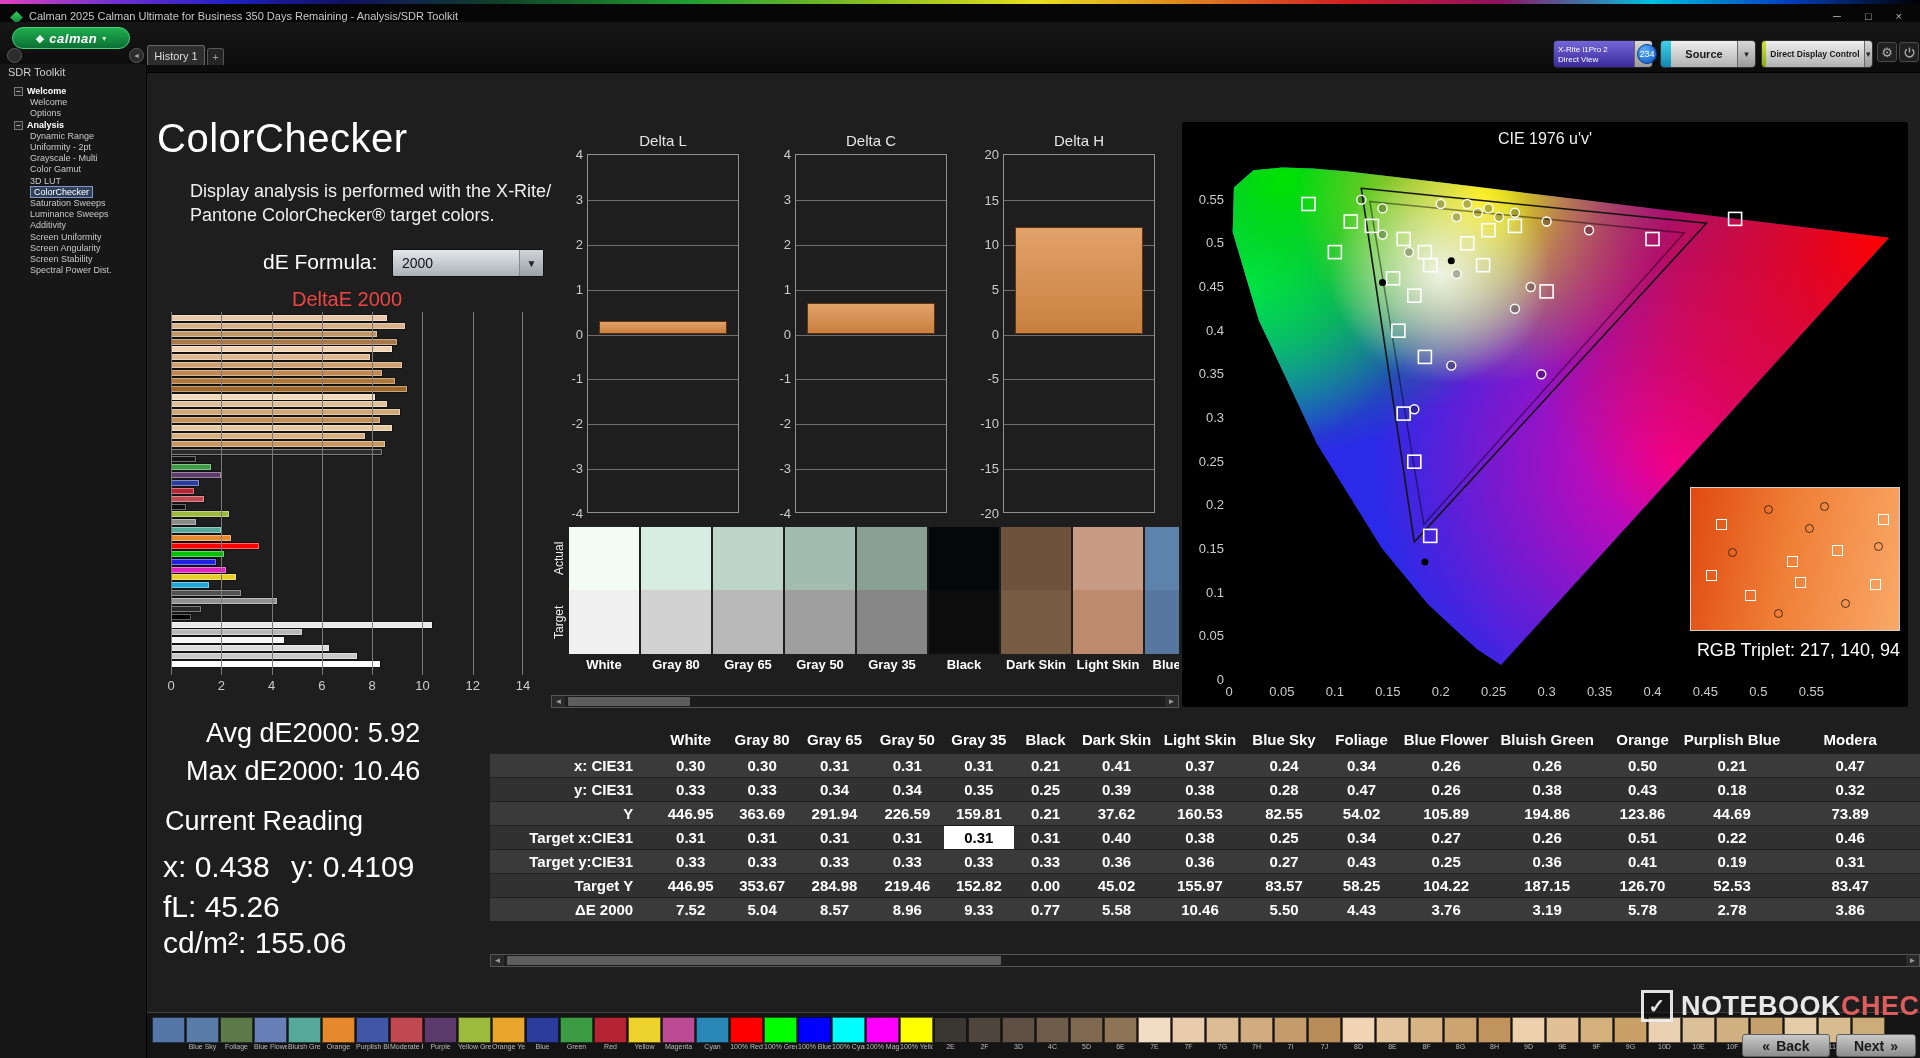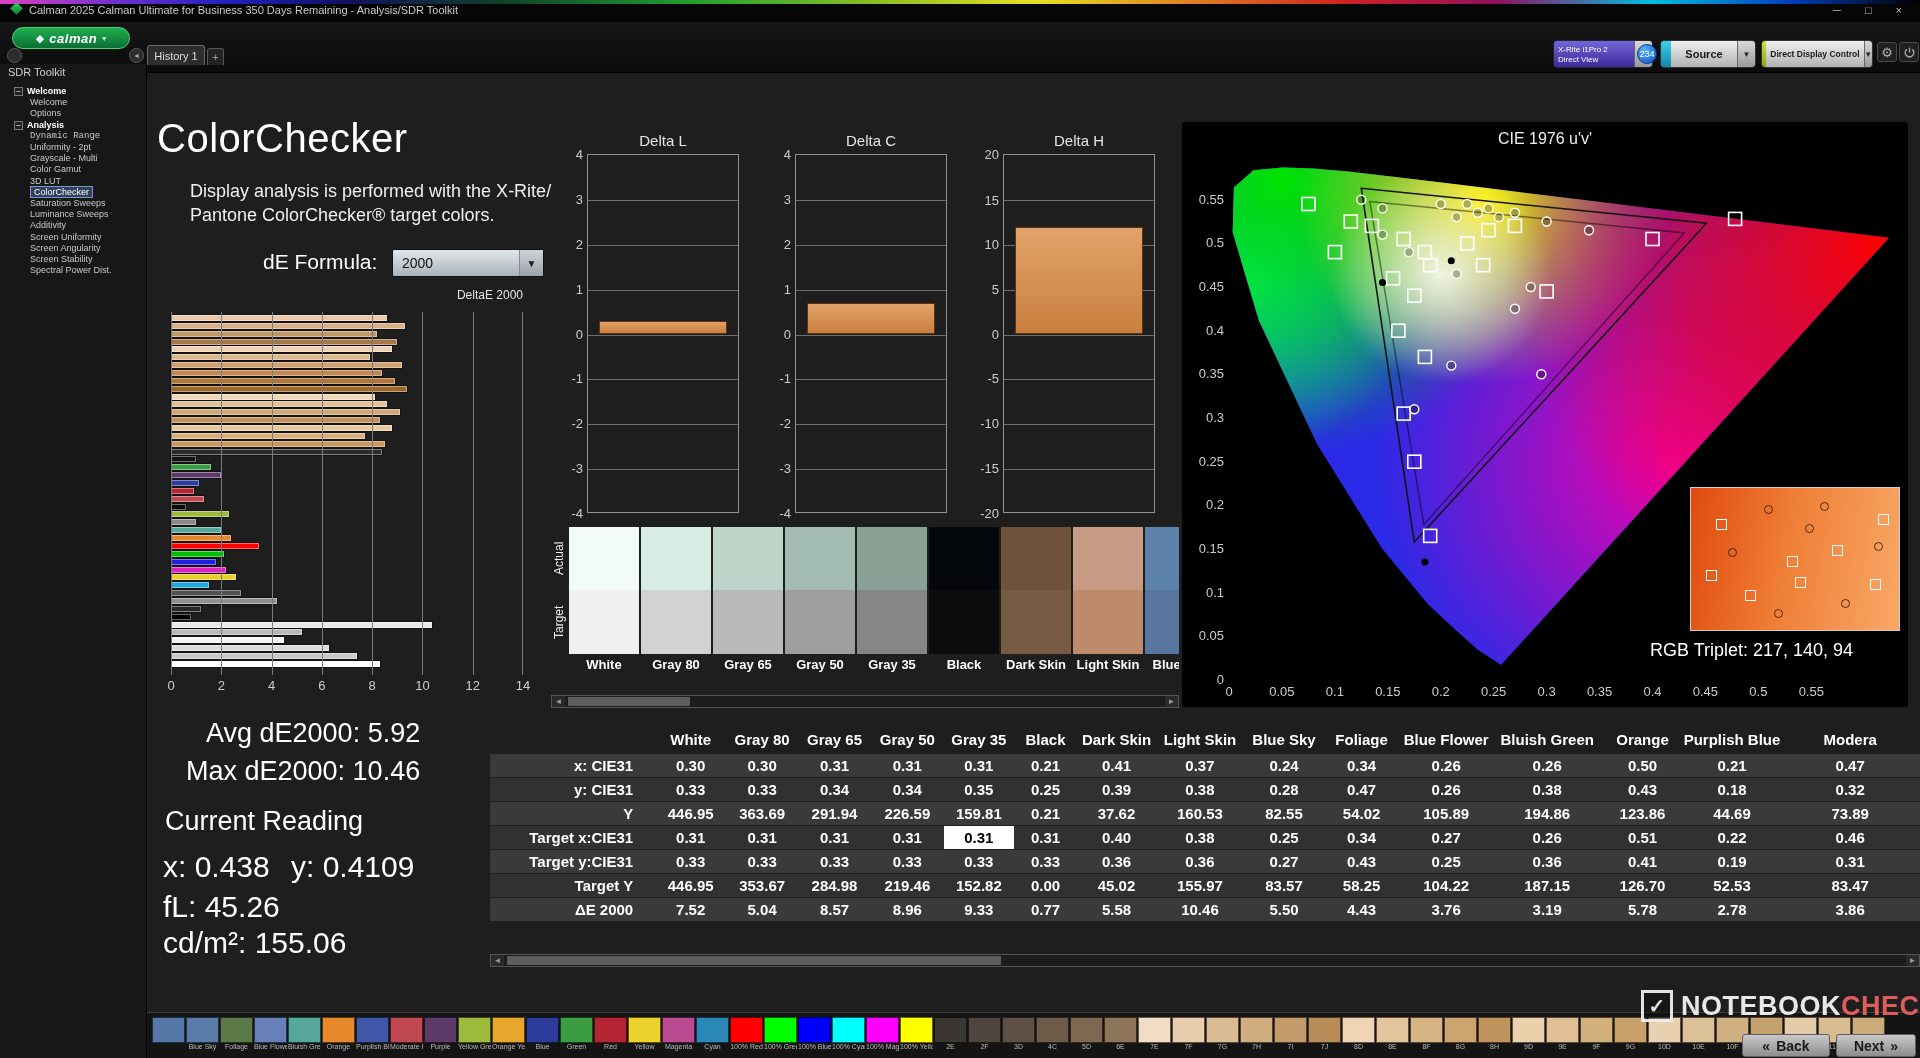--- a/index.html
+++ b/index.html
@@ -2,21 +2,21 @@
 <html><head>
 <meta charset="utf-8">
 <style>
 *{margin:0;padding:0;box-sizing:border-box}
 html,body{width:1920px;height:1058px;overflow:hidden}
 body{background:#1e1e1e;font-family:"Liberation Sans",sans-serif;position:relative;color:#fff}
 
 
 .rainbow{position:absolute;left:0;top:0;width:1920px;height:4px;
  background:linear-gradient(90deg,#e040c0 0%,#7030d0 6%,#2020c0 12%,#101060 18%,#104028 26%,#20a030 36%,#90c020 46%,#e8e020 54%,#e08020 62%,#d02020 70%,#901060 78%,#00c0e0 86%,#0040c0 93%,#000 100%)}
-.titlebar{position:absolute;left:0;top:4px;width:1920px;height:18px;background:#060606;display:flex;align-items:flex-start;padding:0 10px;gap:8px}
+.titlebar{position:absolute;left:0;top:4px;width:1920px;height:18px;background:#060606;display:flex;align-items:flex-end;padding:0 10px;gap:8px}
 .tb-icon{width:9px;height:9px;background:linear-gradient(135deg,#35d060,#0a8038);transform:rotate(45deg);margin-left:2px}
 .tb-title{font-size:11px;color:#c8c8c8;white-space:nowrap}
 .tb-btns{margin-left:auto;display:flex;gap:24px;font-size:11px;color:#bbb;padding-right:8px}
 .toolbar{position:absolute;left:0;top:22px;width:1920px;height:51px;background:linear-gradient(180deg,#161616,#0b0b0b);border-bottom:1px solid #000}
 .logo{position:absolute;left:12px;top:27px;width:118px;height:22px;border-radius:11px;background:linear-gradient(180deg,#1fae4e,#0b6f34);border:1px solid #47d277;display:flex;align-items:center;justify-content:center;gap:5px;cursor:pointer}
 .logo-diamond{color:#eafff0;font-size:11px;line-height:1}
 .logo-text{color:#fff;font-size:13px;font-weight:700;font-style:italic;letter-spacing:.5px}
 .logo-chev{color:#d0ffd8;font-size:8px}
 .round-btn{position:absolute;width:15px;height:15px;border-radius:50%;background:#2c2c2c;border:1px solid #5a5a5a;color:#aaa;font-size:7px;display:flex;align-items:center;justify-content:center}
 .history-tab{position:absolute;left:147px;top:45px;width:58px;height:20px;background:#2e2e2e;border:1px solid #6a6a6a;border-bottom:none;border-radius:3px 3px 0 0;color:#ddd;font-size:11px;display:flex;align-items:center;justify-content:center}
@@ -48,21 +48,21 @@
 .de-label{position:absolute;left:263px;top:250px;font-size:21px;color:#fff}
 .select{position:absolute;left:392px;top:249px;width:152px;height:28px;display:flex;border:1px solid #111;background:linear-gradient(180deg,#e3e7ea,#a9b2b8);border-radius:2px;cursor:pointer}
 .select-text{flex:1;color:#111;font-size:14px;display:flex;align-items:center;padding-left:9px}
 .select-chev{width:24px;border-left:1px solid #888;background:linear-gradient(180deg,#cfd4d8,#9aa2a8);color:#222;font-size:10px;display:flex;align-items:center;justify-content:center}
 .stat{position:absolute;color:#fff}
 .stat.big{font-size:27px}
 .stat.mid{font-size:30px}
 
 
 .chart-de{position:absolute;left:165px;top:288px;width:372px;height:406px}
-.de-title{position:absolute;left:6px;top:0;width:352px;text-align:right;font-size:12px;color:#e5e5e5}
+.de-title{position:absolute;left:6px;top:0;width:352px;text-align:center;font-size:20px;color:#ef4444}
 .de-plot{position:absolute;left:6px;top:24px;width:352px;height:358px}
 .vgrid{position:absolute;top:0;bottom:-5px;width:1px;background:#7a7a7a}
 .de-bars{position:absolute;left:0;top:3px;bottom:3px;right:0;display:flex;flex-direction:column;justify-content:space-between}
 .de-bar{height:6px;border:1px solid rgba(255,255,255,.4);box-shadow:0 0 0 1px rgba(0,0,0,.35)}
 .de-xlabels{position:absolute;left:6px;top:390px;width:352px;height:16px}
 .de-xlab{position:absolute;width:30px;text-align:center;font-size:13px;color:#ccc}
 
 
 .mini-chart{position:absolute;top:130px;width:190px;height:400px}
 .mini-title{position:absolute;left:30px;top:2px;width:152px;text-align:center;font-size:15px;color:#e5e5e5}
@@ -86,21 +86,21 @@
 
 
 .cie{position:absolute;left:1182px;top:122px;width:726px;height:585px;background:#000000;border-radius:3px}
 .cie-title{position:absolute;left:0;top:8px;width:100%;text-align:center;font-size:16px;color:#eee}
 .cie-plot{position:absolute;left:47px;top:34px;width:667px;height:524px}
 .cie-ylab{position:absolute;left:2px;width:40px;text-align:right;font-size:13px;color:#ccc}
 .cie-xlab{position:absolute;width:40px;text-align:center;font-size:13px;color:#ccc;top:562px}
 .rgb-inset{position:absolute;left:508px;top:365px;width:210px;height:144px;border:1px solid #cfcfcf;background:linear-gradient(100deg,#e04a10 0%,#ef7e35 45%,#f9a868 100%)}
 .inset-sq{position:absolute;width:11px;height:11px;border:1.5px solid #fff}
 .inset-ci{position:absolute;width:9px;height:9px;border:1.5px solid rgba(40,20,10,.8);border-radius:50%}
-.rgb-label{position:absolute;left:468px;top:518px;width:250px;text-align:left;font-size:18px;color:#fff}
+.rgb-label{position:absolute;left:468px;top:518px;width:250px;text-align:right;font-size:18px;color:#fff}
 
 
 .table-wrap{position:absolute;left:490px;top:727px;width:1430px;height:222px;overflow:hidden}
 table.ctab{border-collapse:collapse;table-layout:fixed}
 table.ctab th{height:26px;font-size:15px;font-weight:700;color:#fff;text-align:center;white-space:nowrap;overflow:hidden}
 table.ctab td{height:24px;font-size:15px;font-weight:700;color:#fff;text-align:center;border-top:1px solid #202020;white-space:nowrap;overflow:hidden}
 table.ctab tr.odd td{background:#3a3a3a}
 table.ctab tr.even td{background:#313131}
 table.ctab td.rlabel{text-align:right;padding-right:22px}
 table.ctab td.hl{background:#fff !important;color:#000}
@@ -165,21 +165,21 @@
     </svg>
 </div>
 
 <div class="sidebar">
   <div class="sidebar-title">SDR Toolkit</div>
   <div class="tree">
       <div class="tree-item sec" style="padding-left: 14px;"><span class="tbox">−</span><span class="lab">Welcome</span></div>
       <div class="tree-item" style="padding-left: 30px;"><span class="lab">Welcome</span></div>
       <div class="tree-item" style="padding-left: 30px;"><span class="lab">Options</span></div>
       <div class="tree-item sec" style="padding-left: 14px;"><span class="tbox">−</span><span class="lab">Analysis</span></div>
-      <div class="tree-item" style="padding-left: 30px; font-family: Liberation Mono, monospace;"><span class="lab">Dynamic Range</span></div>
+      <div class="tree-item" style="padding-left: 30px;"><span class="lab">Dynamic Range</span></div>
       <div class="tree-item" style="padding-left: 30px;"><span class="lab">Uniformity - 2pt</span></div>
       <div class="tree-item" style="padding-left: 30px;"><span class="lab">Grayscale - Multi</span></div>
       <div class="tree-item" style="padding-left: 30px;"><span class="lab">Color Gamut</span></div>
       <div class="tree-item" style="padding-left: 30px;"><span class="lab">3D LUT</span></div>
       <div class="tree-item sel" style="padding-left: 30px;"><span class="lab">ColorChecker</span></div>
       <div class="tree-item" style="padding-left: 30px;"><span class="lab">Saturation Sweeps</span></div>
       <div class="tree-item" style="padding-left: 30px;"><span class="lab">Luminance Sweeps</span></div>
       <div class="tree-item" style="padding-left: 30px;"><span class="lab">Additivity</span></div>
       <div class="tree-item" style="padding-left: 30px;"><span class="lab">Screen Uniformity</span></div>
       <div class="tree-item" style="padding-left: 30px;"><span class="lab">Screen Angularity</span></div>

